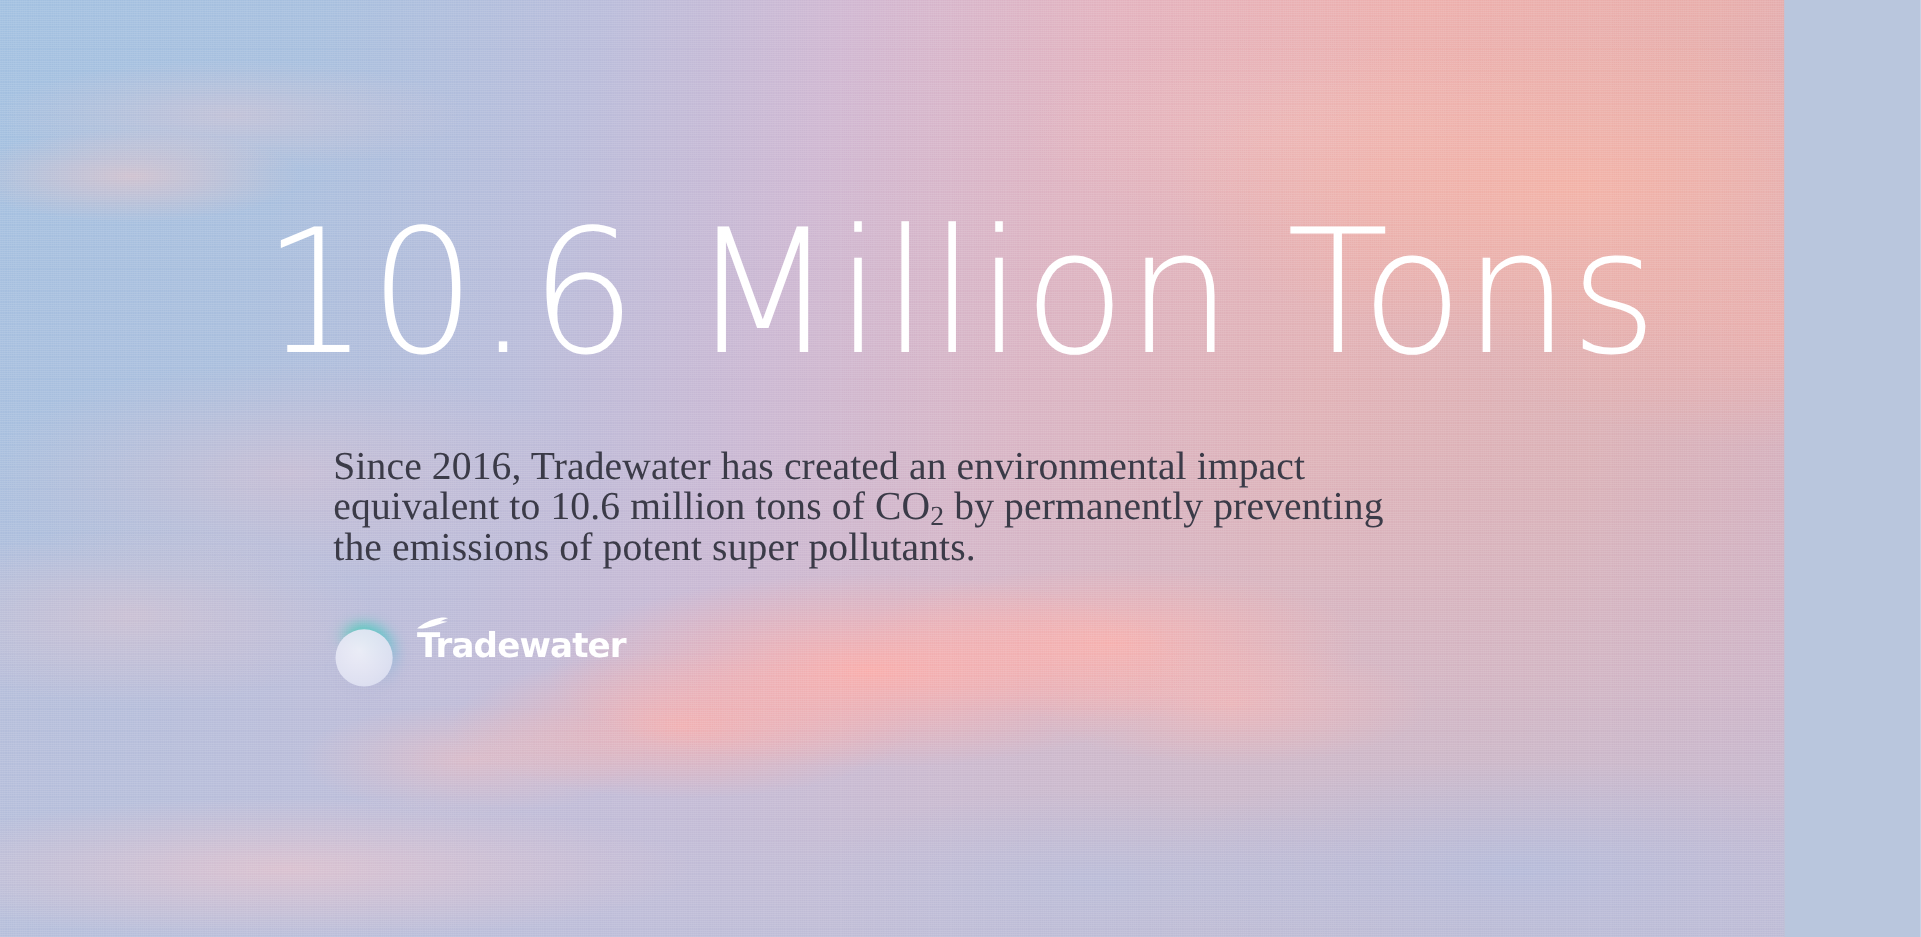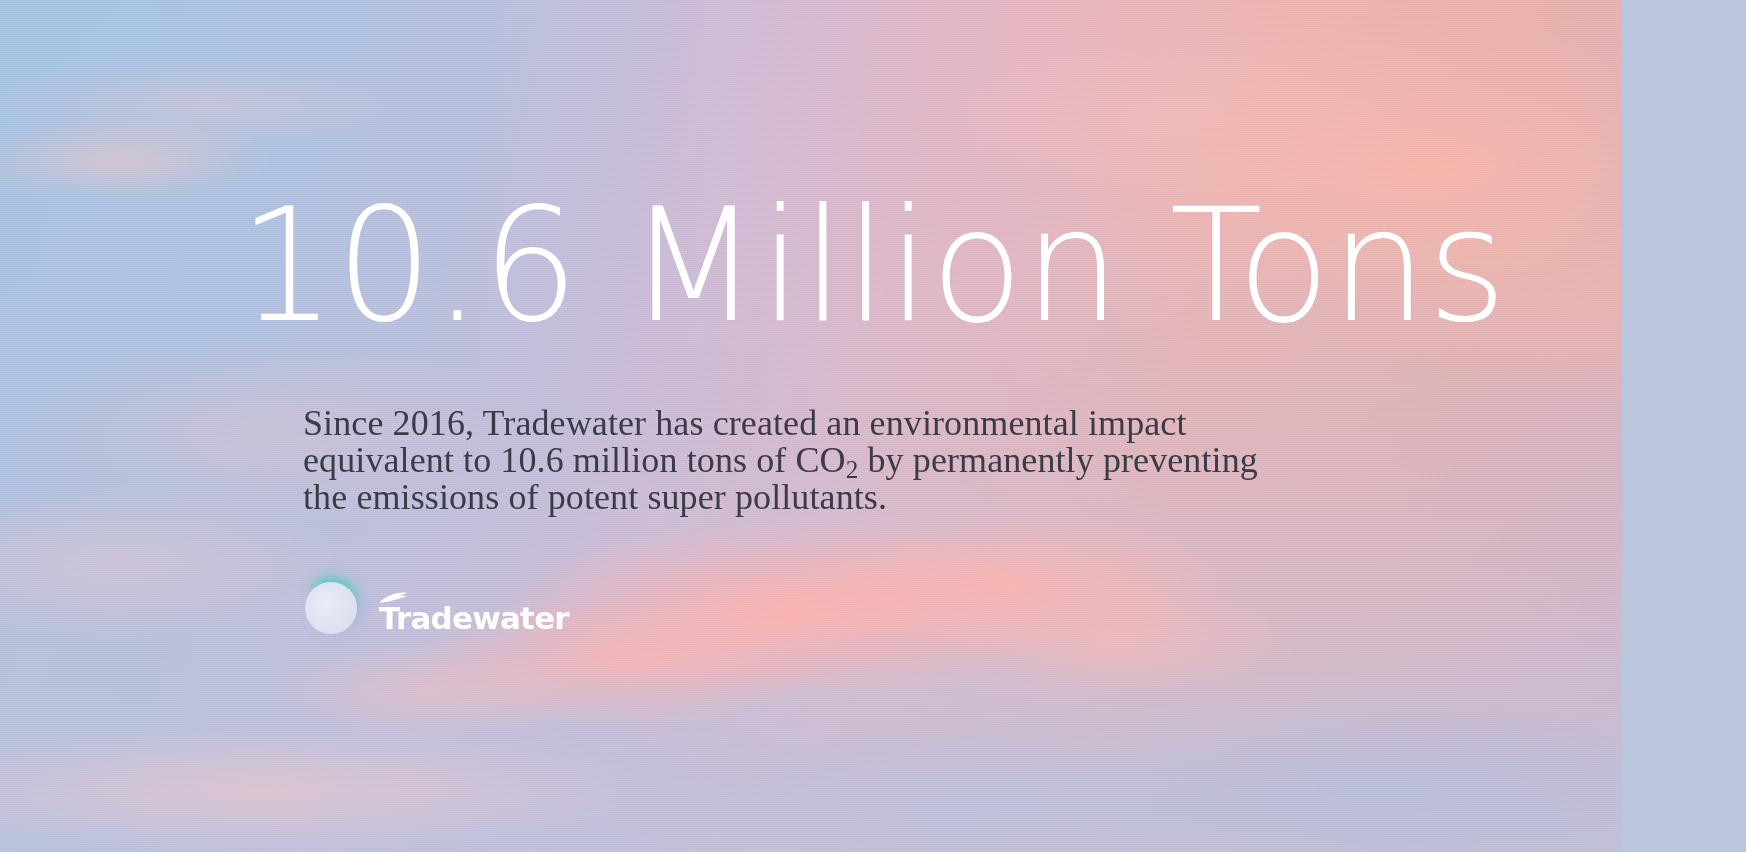--- a/index.html
+++ b/index.html
@@ -127,21 +127,21 @@
     vertical-align: -0.22em;
     line-height: 0;
   }
 
   
   .logo-lockup {
     position: absolute;
     left: 305px;
     top: 572px;
     display: flex;
-    align-items: flex-end;
+    align-items: flex-start;
     gap: 20px;
     height: 62px;
   }
 
   .logo-mark {
     position: relative;
     width: 52px;
     height: 52px;
     flex: 0 0 52px;
   }

